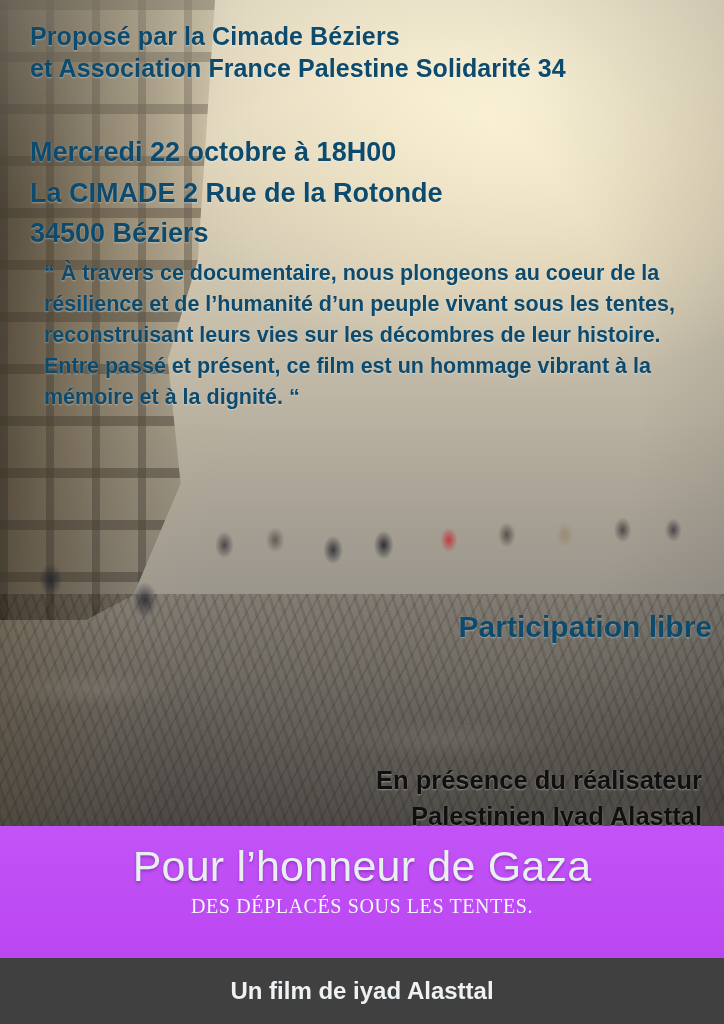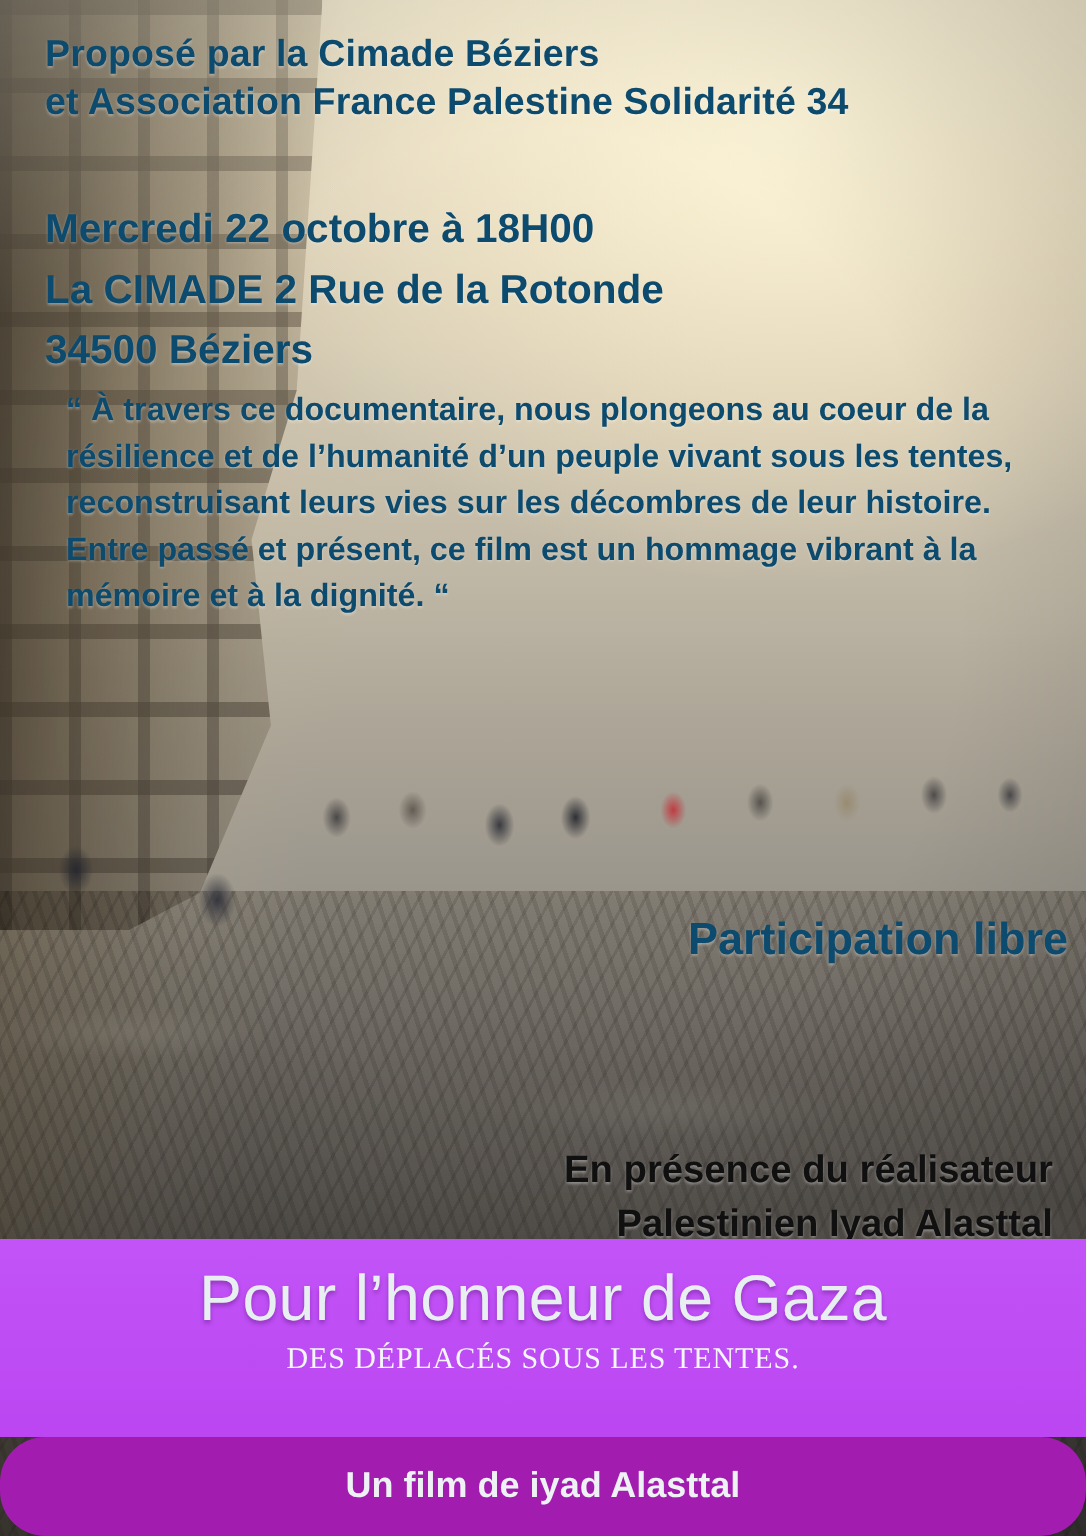--- a/index.html
+++ b/index.html
@@ -173,25 +173,24 @@
     font-family: "Liberation Serif", serif;
     letter-spacing: .6px;
   }
 
   
   .footer {
     position: absolute;
     left: 0; right: 0;
     top: 958px;
     height: 66px;
-    background: #a21caf;
+    background: #404040;
     display: flex;
     align-items: center;
     justify-content: center;
-    border-radius: 30px;
   }
   .footer-text {
     color: #eef2f4;
     font-size: 24px;
     font-weight: bold;
   }
 </style>
 </head>
 <body>
 

